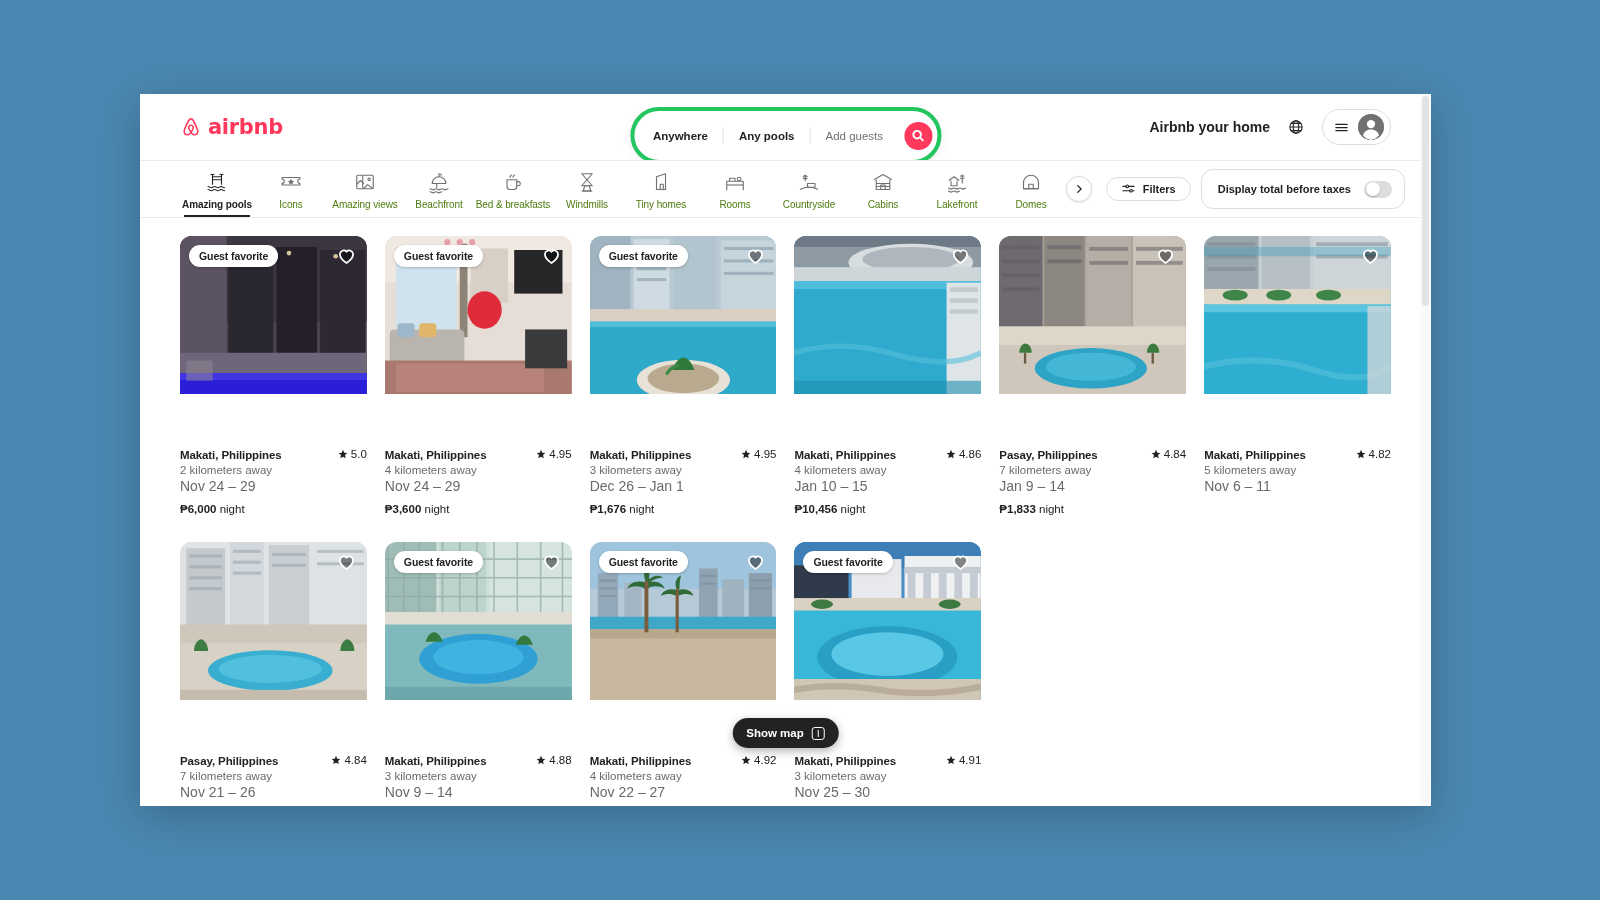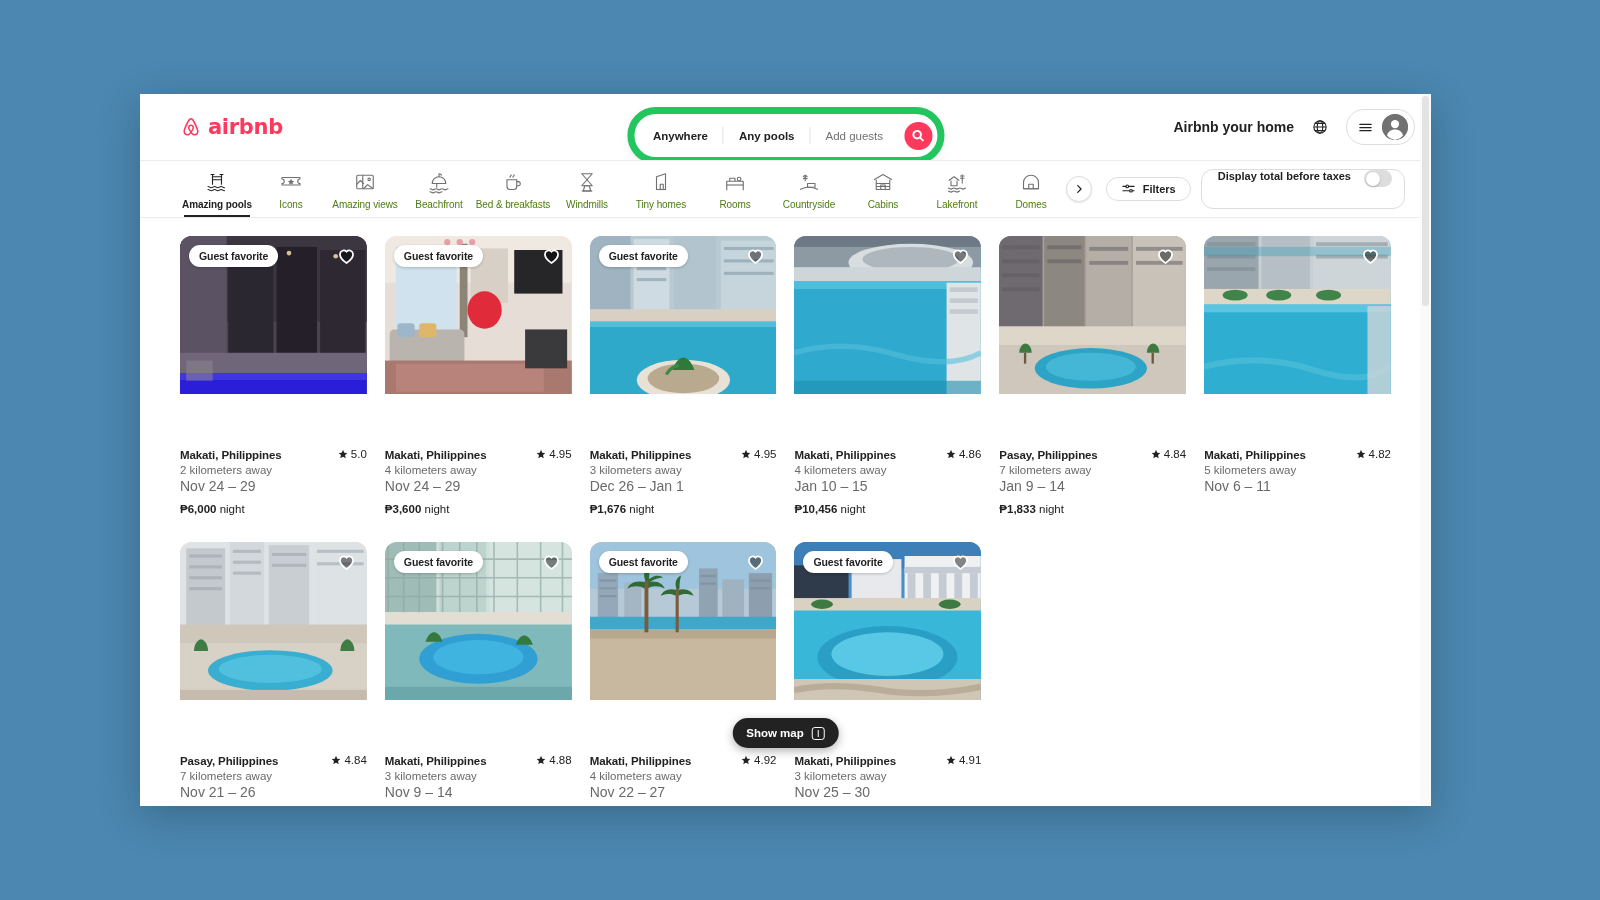--- a/index.html
+++ b/index.html
@@ -20,38 +20,38 @@
     left: 140px; top: 94px;
     width: 1291px; height: 712px;
     background: #ffffff;
     overflow: hidden;
     box-shadow: 0 10px 40px rgba(0,0,0,.22);
   }
   
   .topbar {
     height: 66px;
     display: flex; align-items: center;
-    padding: 0 16px 0 40px;
+    padding: 0 40px 0 40px;
     background: #fff;
     position: relative;
     gap: 8px;
   }
   .logo { display: flex; align-items: center; gap: 6px; color: #FF385C; }
   .logo svg { display:block; }
   .logo-word {
     font-size: 21px; font-weight: 700; letter-spacing: -0.3px;
     color: #FF385C; font-family: "DejaVu Sans", sans-serif;
   }
   .searchpill {
     position: absolute;
     left: 50%; transform: translateX(-50%);
     top: 13px;
     height: 57px;
     display: flex; align-items: center;
-    border: 7px solid #22c55e;
+    border: 4px solid #22c55e;
     border-radius: 999px;
     box-shadow: 0 1px 2px rgba(0,0,0,.08), 0 4px 12px rgba(0,0,0,.05);
     background: #fff;
     padding-left: 4px; padding-right: 5px;
   }
   .sp-seg {
     font-size: 11.5px; font-weight: 600; color: #222;
     padding: 0 15px; white-space: nowrap;
     line-height: 40px;
   }
@@ -117,21 +117,21 @@
     flex: none; margin-left: 2px; margin-right: 14px;
     box-shadow: 0 1px 2px rgba(0,0,0,.1);
   }
   .filters-btn {
     display:flex; align-items:center; gap: 7px;
     border: 1px solid #dddddd; border-radius: 12px;
     height: 24px; padding: 0 14px; background:#fff; flex:none;
   }
   .filters-btn .t { font-size: 11px; font-weight: 600; color:#222; }
   .taxes-btn {
-    display:flex; align-items:flex-start; gap: 13px;
+    display:flex; align-items:center; gap: 13px;
     border: 1px solid #dddddd; border-radius: 12px;
     height: 40px; padding: 0 12px 0 16px; background:#fff; flex:none;
     margin-left: 10px;
   }
   .taxes-btn .t { font-size: 11px; font-weight: 600; color:#222; white-space: nowrap;}
   .toggle {
     width: 28px; height: 17px; border-radius: 999px;
     background: #dddddd; position: relative; flex:none;
   }
   .toggle .knob {

